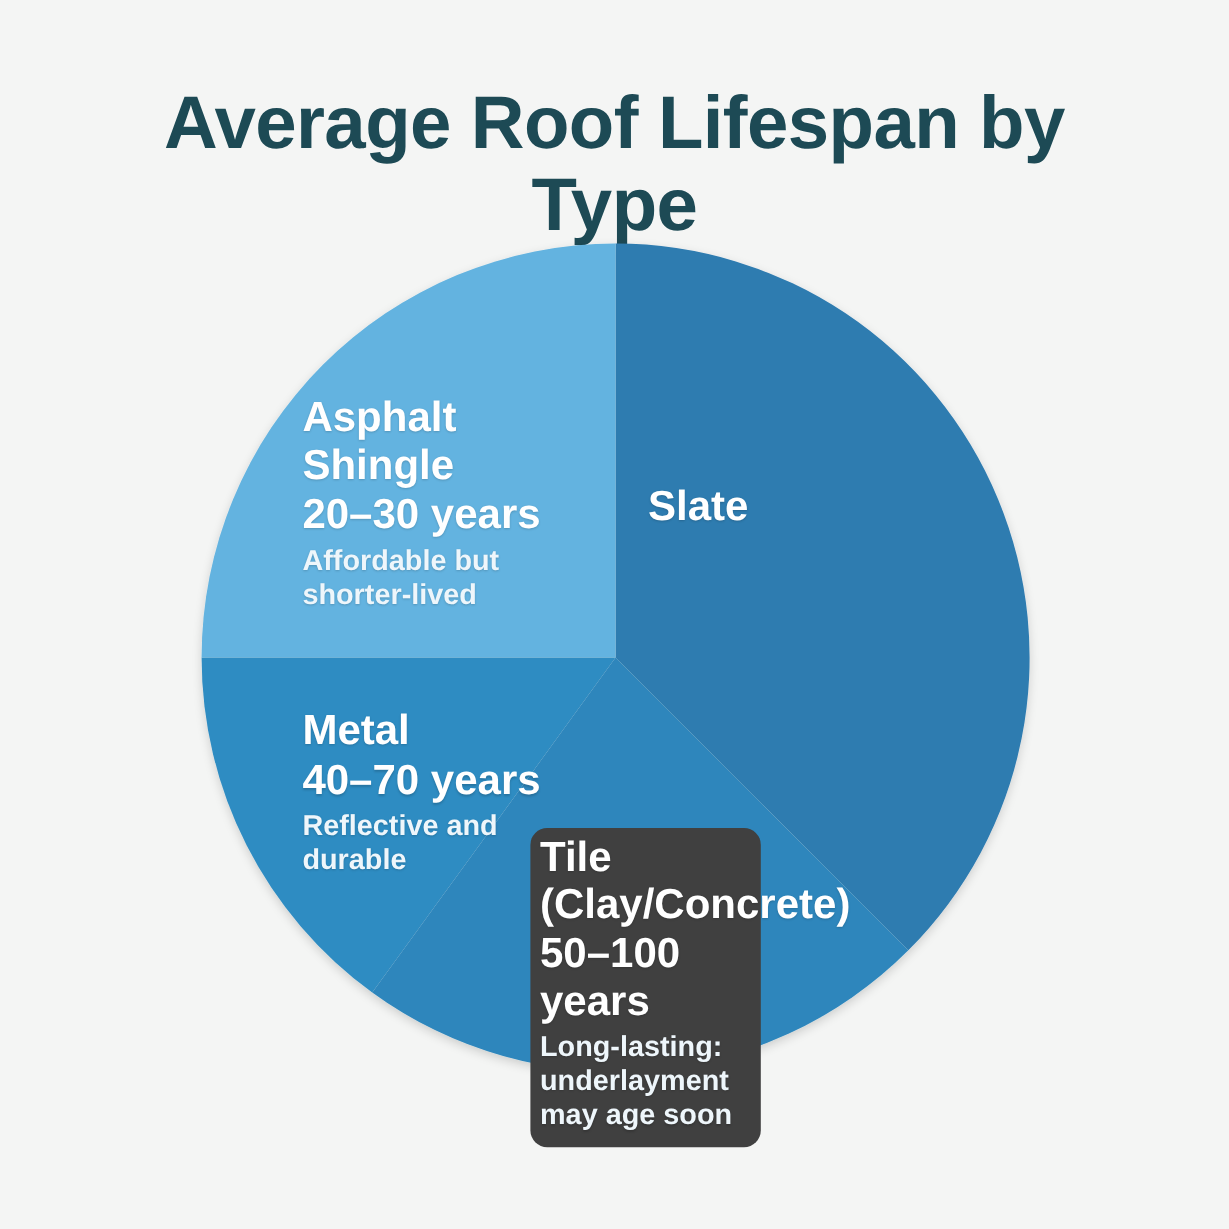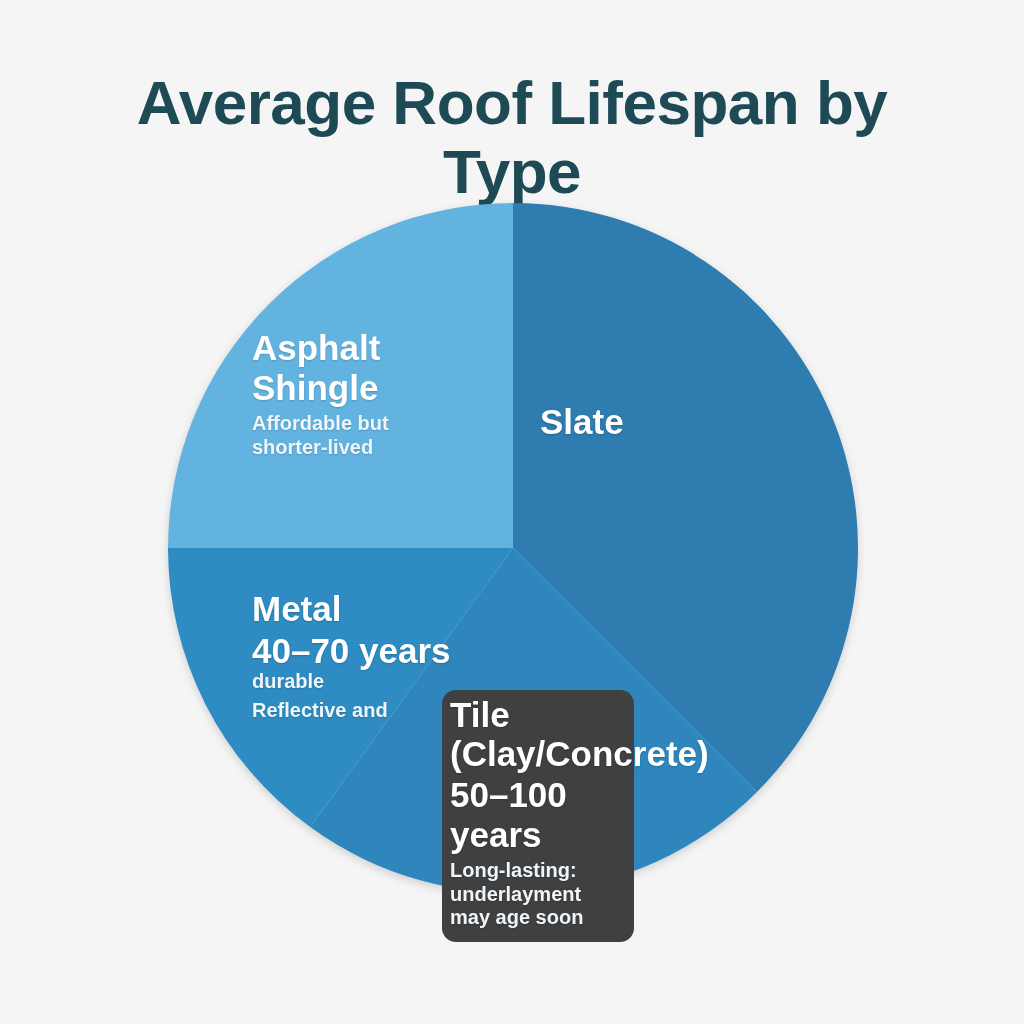--- a/index.html
+++ b/index.html
@@ -47,21 +47,21 @@
     font-weight:bold;
     display:block;
   }
   .slice-value{
     font-size:35px;
     font-weight:bold;
     display:block;
     margin-top:2px;
   }
   .slice-note{
-    font-size:20px;
+    font-size:24px;
     font-weight:bold;
     display:block;
     margin-top:5px;
     line-height:1.18;
     color:#eef6fb;
   }
   
   #label-asphalt{ left:252px; top:328px; width:264px; }
   #label-slate{   left:540px; top:402px; width:270px; }
   #label-metal{   left:252px; top:589px; width:260px; }
@@ -92,33 +92,34 @@
         <path id="slice-tile" d="M 513 548 L 756.95 791.95 A 345 345 0 0 1 310.21 827.11 Z" fill="#2d86bc"></path>
         <path id="slice-metal" d="M 513 548 L 310.21 827.11 A 345 345 0 0 1 168.00 548.00 Z" fill="#2f8cc2"></path>
         <path id="slice-asphalt" d="M 513 548 L 168.00 548.00 A 345 345 0 0 1 513.00 203.00 Z" fill="#63b3e0"></path>
       </g>
     </svg>
   </div>
 
   <div class="slice-label" id="label-asphalt">
     <span class="slice-name">Asphalt</span>
     <span class="slice-name">Shingle</span>
+    <span class="slice-value">20–30 years</span>
     <span class="slice-note">Affordable but</span>
     <span class="slice-note" style="margin-top:0">shorter-lived</span>
   </div>
 
   <div class="slice-label" id="label-slate">
     <span class="slice-name">Slate</span>
   </div>
 
   <div class="slice-label" id="label-metal">
     <span class="slice-name">Metal</span>
     <span class="slice-value">40–70 years</span>
+    <span class="slice-note">Reflective and</span>
     <span class="slice-note" style="margin-top:0">durable</span>
-    <span class="slice-note">Reflective and</span>
   </div>
 
   <div class="slice-label" id="label-tile" style="background: #404040;">
     <span class="slice-name">Tile</span>
     <span class="slice-name">(Clay/Concrete)</span>
     <span class="slice-value">50–100 years</span>
     <span class="slice-note">Long-lasting:</span>
     <span class="slice-note" style="margin-top:0">underlayment</span>
     <span class="slice-note" style="margin-top:0">may age soon</span>
   </div>

